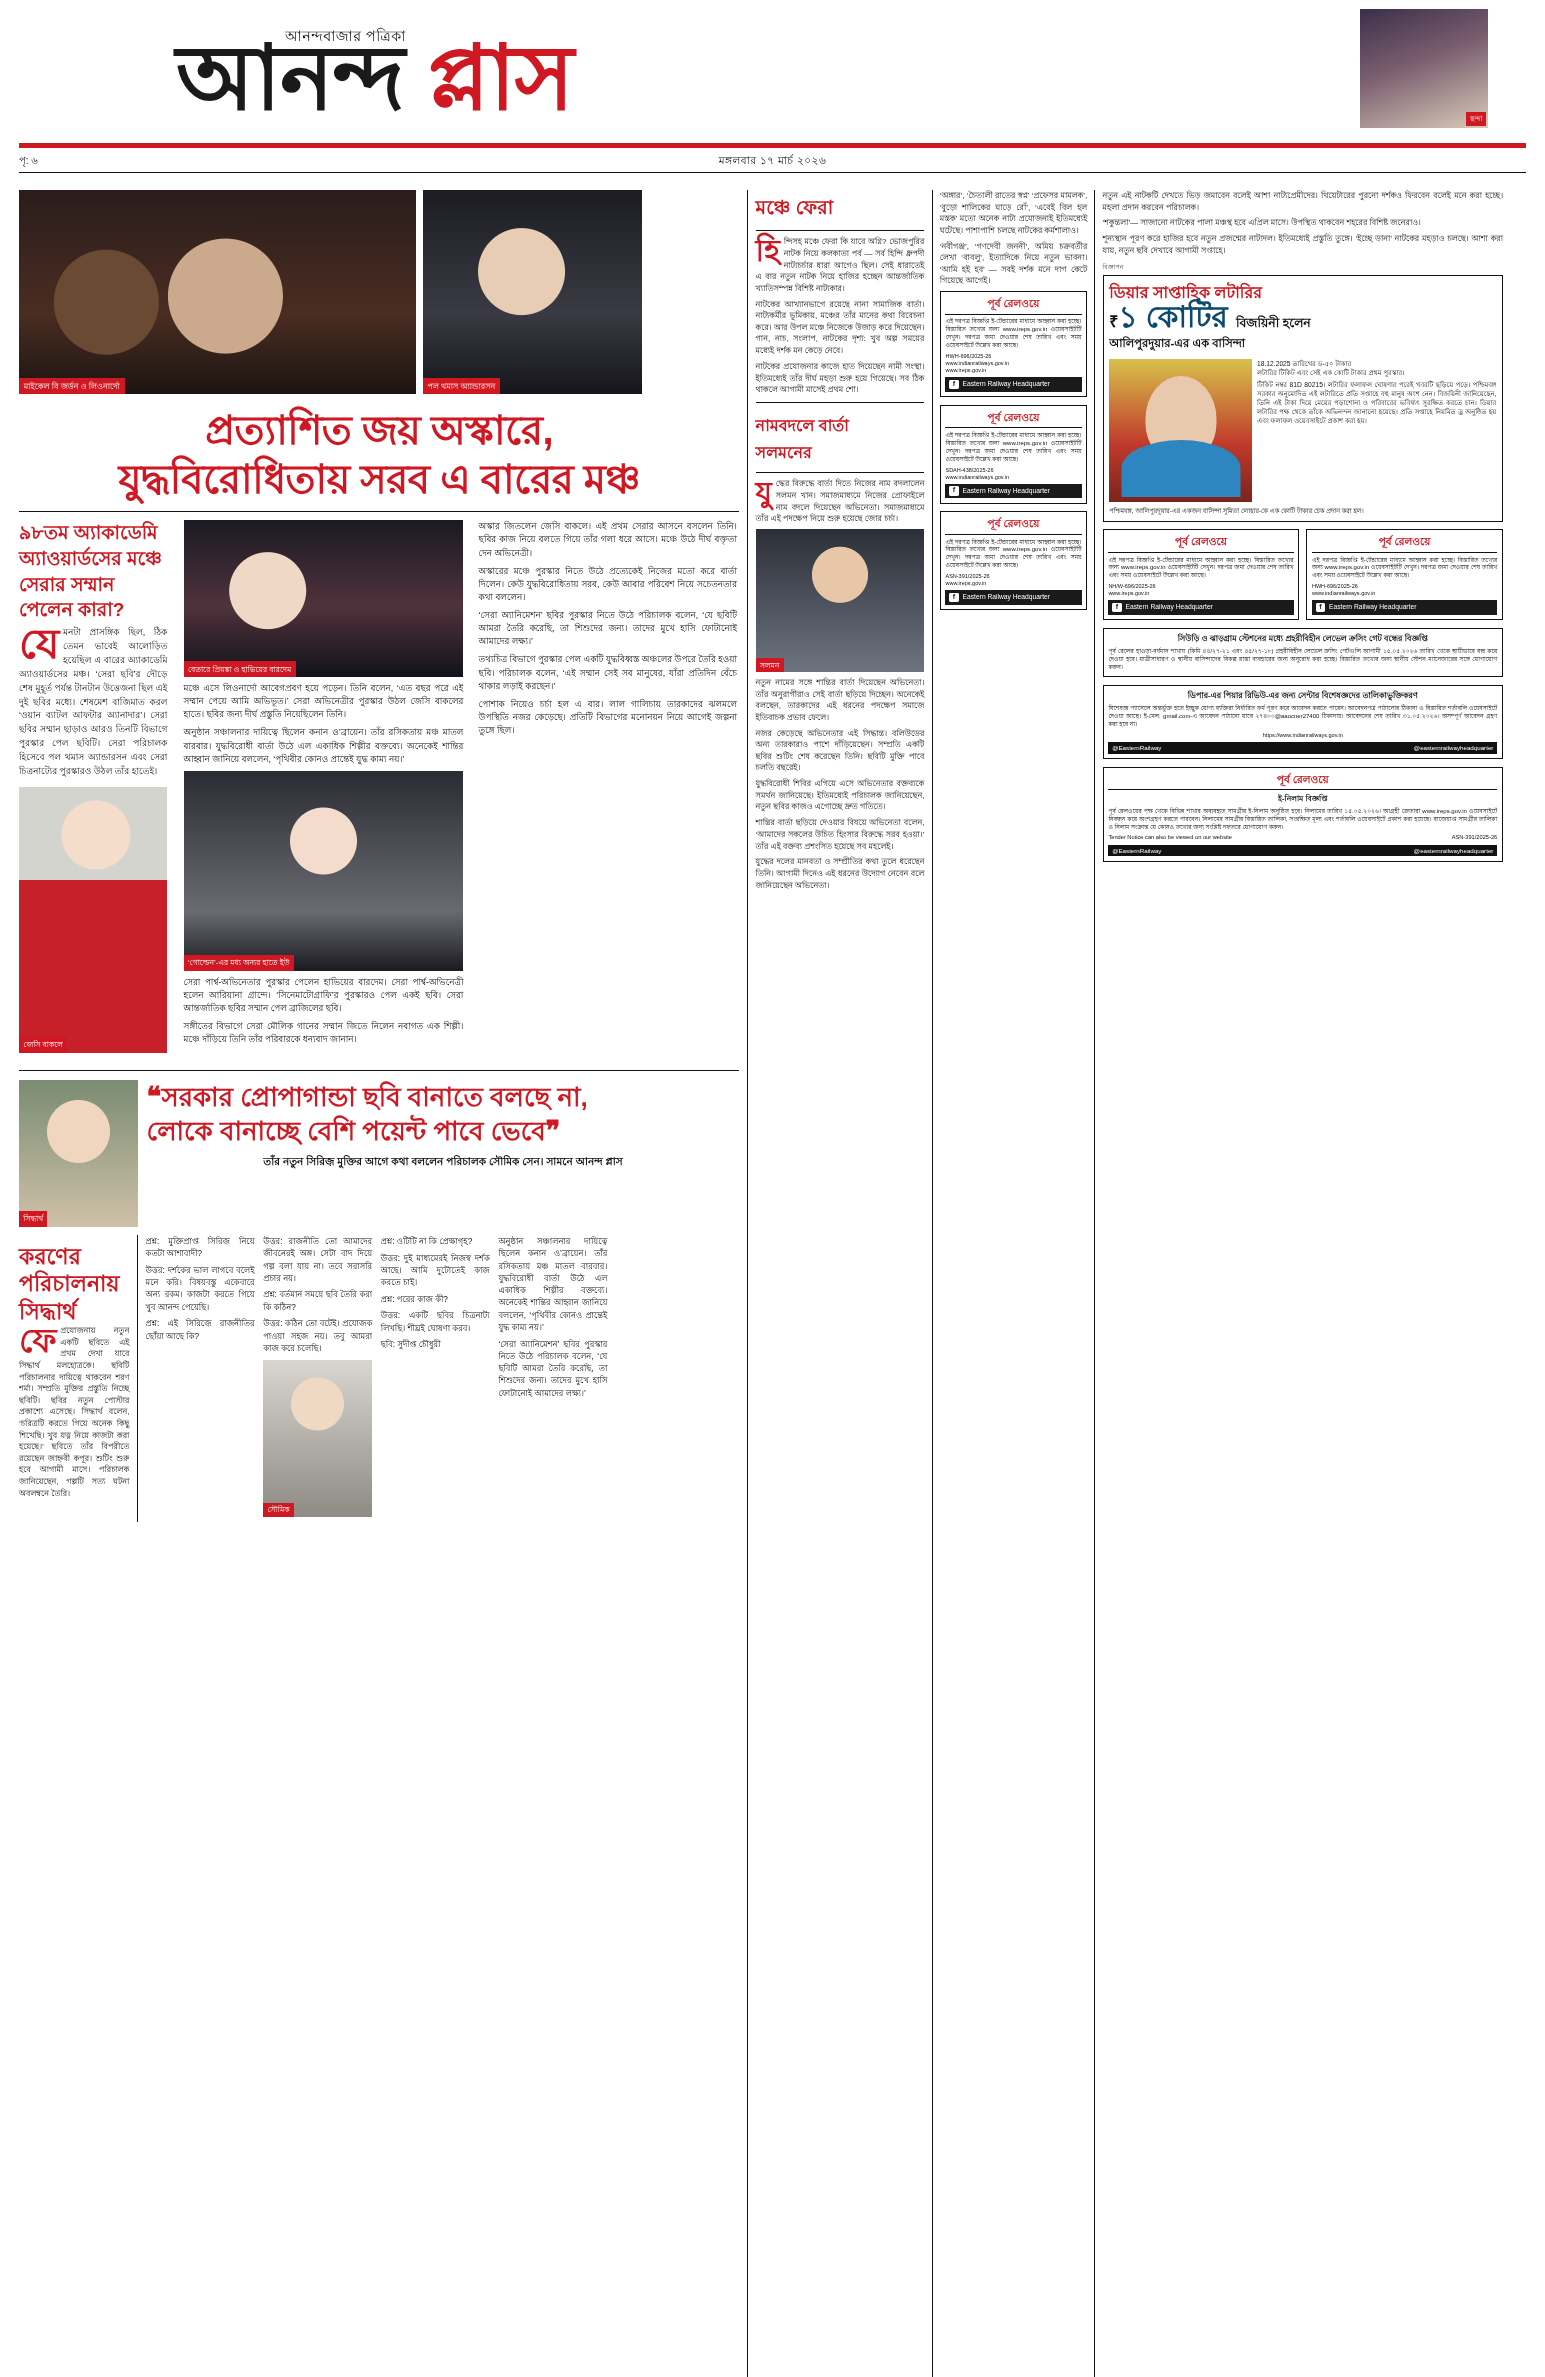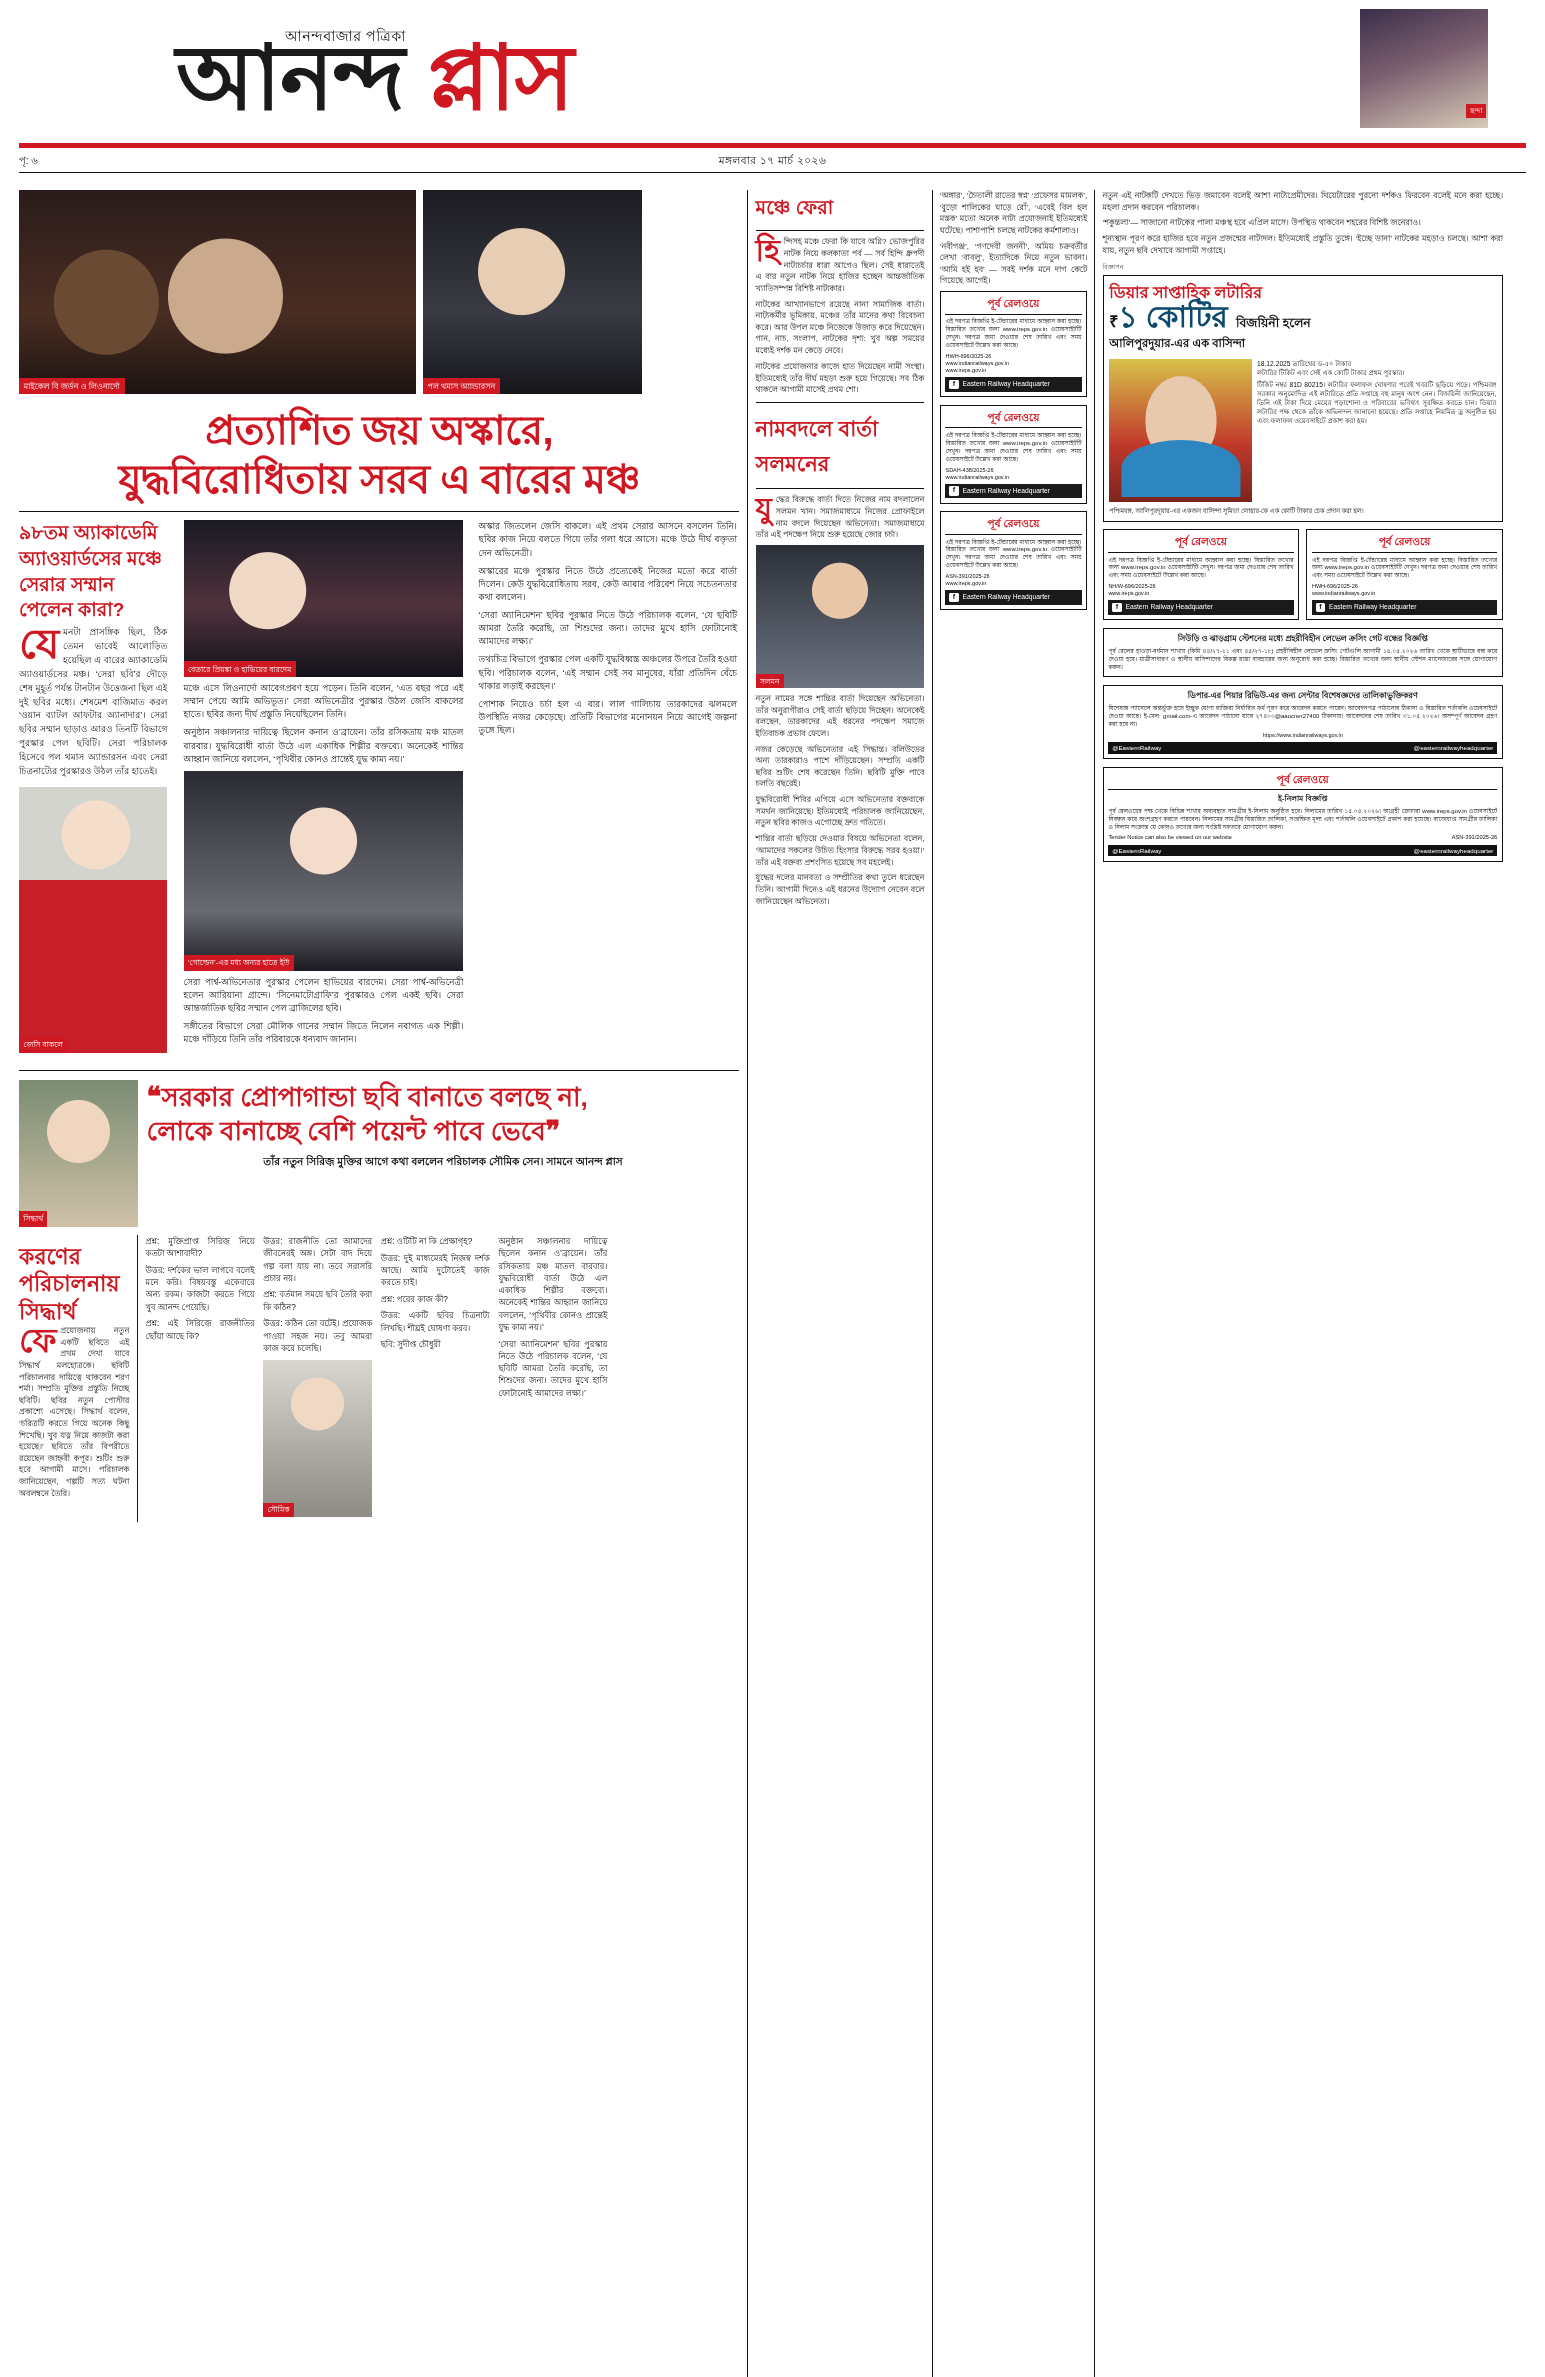--- a/index.html
+++ b/index.html
@@ -42,21 +42,21 @@
   .mast-title .black { color:#1a1a1a; }
   .mast-title .red { color:#cf1822; }
   .mast-photo {
     position:absolute;
     right: 38px; top: 8.6px;
     width: 128px; height: 119px;
     background: linear-gradient(160deg,#3b2f4a,#7c5f70 45%,#d8cbb8);
     overflow:hidden;
   }
   .mast-photo .cap {
-    position:absolute; right:1.9px; bottom:10px;
+    position:absolute; right:1.9px; bottom:2px;
     background:#cf1822; color:#fff; font-size:7.1px; padding:1px 3.8px;
   }
   .rule-red {
     position:absolute; left:0; right:0; top:143px;
     height: 4.8px; background:#cf1822;
   }
   .dateline {
     position:absolute; left:0; right:0; top:151px;
     height: 22px;
     border-bottom: 1.4px solid #111;
@@ -361,21 +361,21 @@
         <p>
           <span class="dropcap" style="font-size:30px">হি</span>
           <span>ন্দিসহ মঞ্চে ফেরা কি যাবে অগ্নি? ভোজপুরির নাটক নিয়ে কলকাতা পর্ব — সর্ব হিন্দি ধ্রুপদী নাট্যচর্চার ধারা আগেও ছিল। সেই ধারাতেই এ বার নতুন নাটক নিয়ে হাজির হচ্ছেন আন্তর্জাতিক খ্যাতিসম্পন্ন বিশিষ্ট নাট্যকার।</span>
         </p>
         <p>নাটকের আখ্যানভাগে রয়েছে নানা সামাজিক বার্তা। নাট্যকর্মীর ভূমিকায়, মঞ্চের তাঁর মানের কথা বিবেচনা করে। আর উপল মঞ্চে নিজেকে উজাড় করে দিয়েছেন। গান, নাচ, সংলাপ, নাটকের দৃশ্য: খুব অল্প সময়ের মধ্যেই দর্শক মন কেড়ে নেবে।</p>
         <p>নাটকের প্রযোজনার কাজে হাত দিয়েছেন নামী সংস্থা। ইতিমধ্যেই তাঁর দীর্ঘ মহড়া শুরু হয়ে গিয়েছে। সব ঠিক থাকলে আগামী মাসেই প্রথম শো।</p>
       </div>
 
       <div class="divider"></div>
 
-      <div class="col-title" style="font-size:21px">
+      <div class="col-title" style="font-size:16px">
         <div>নামবদলে বার্তা</div>
         <div>সলমনের</div>
       </div>
       <div class="narrow">
         <p>
           <span class="dropcap" style="font-size:28.5px">যু</span>
           <span>দ্ধের বিরুদ্ধে বার্তা দিতে নিজের নাম বদলালেন সলমন খান। সমাজমাধ্যমে নিজের প্রোফাইলে নাম বদলে দিয়েছেন অভিনেতা। সমাজমাধ্যমে তাঁর এই পদক্ষেপ নিয়ে শুরু হয়েছে জোর চর্চা।</span>
         </p>
         <div class="img-block">
           <div style="width:100%;height:143px;background:radial-gradient(circle at 50% 32%,#e7c7a8 0 27.6px,transparent 28.5px),linear-gradient(180deg,#2b2f38,#6d7480);"></div>

